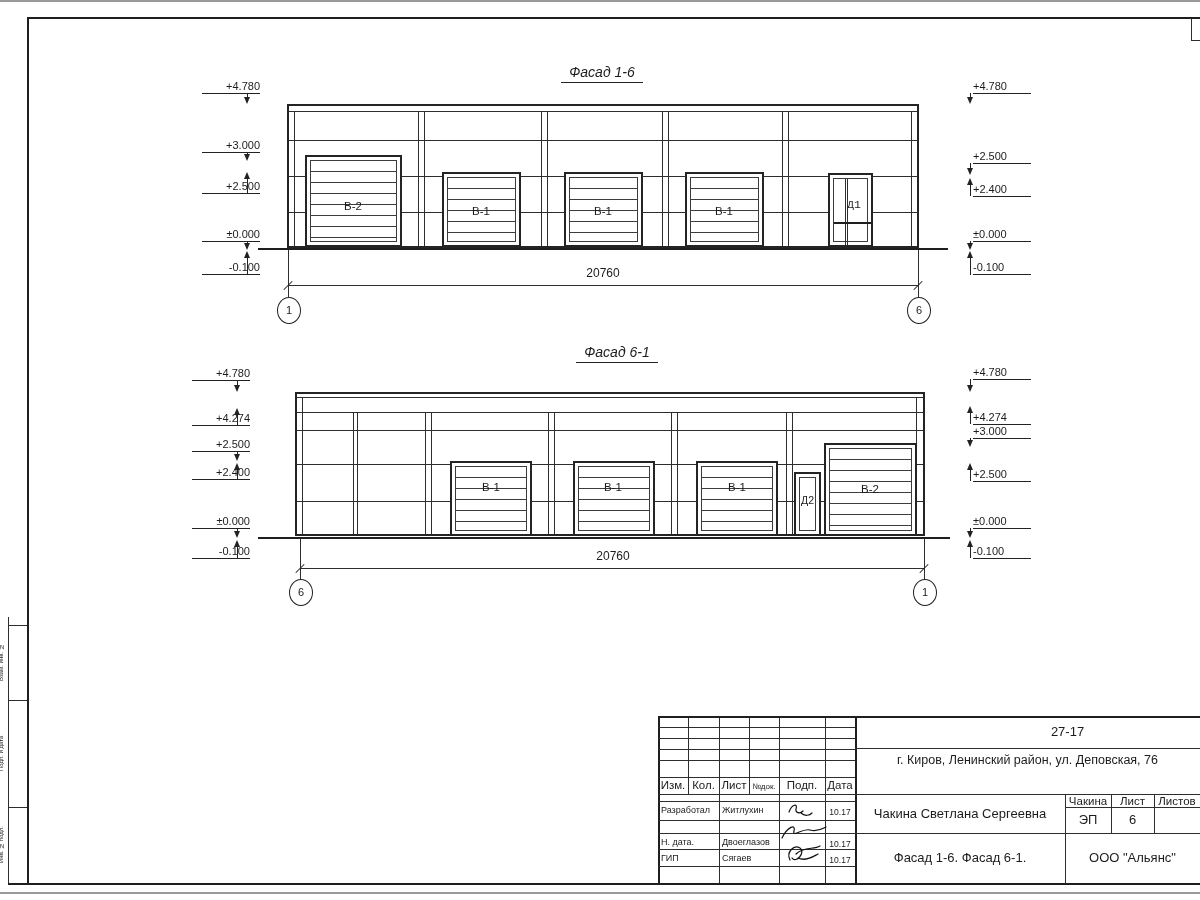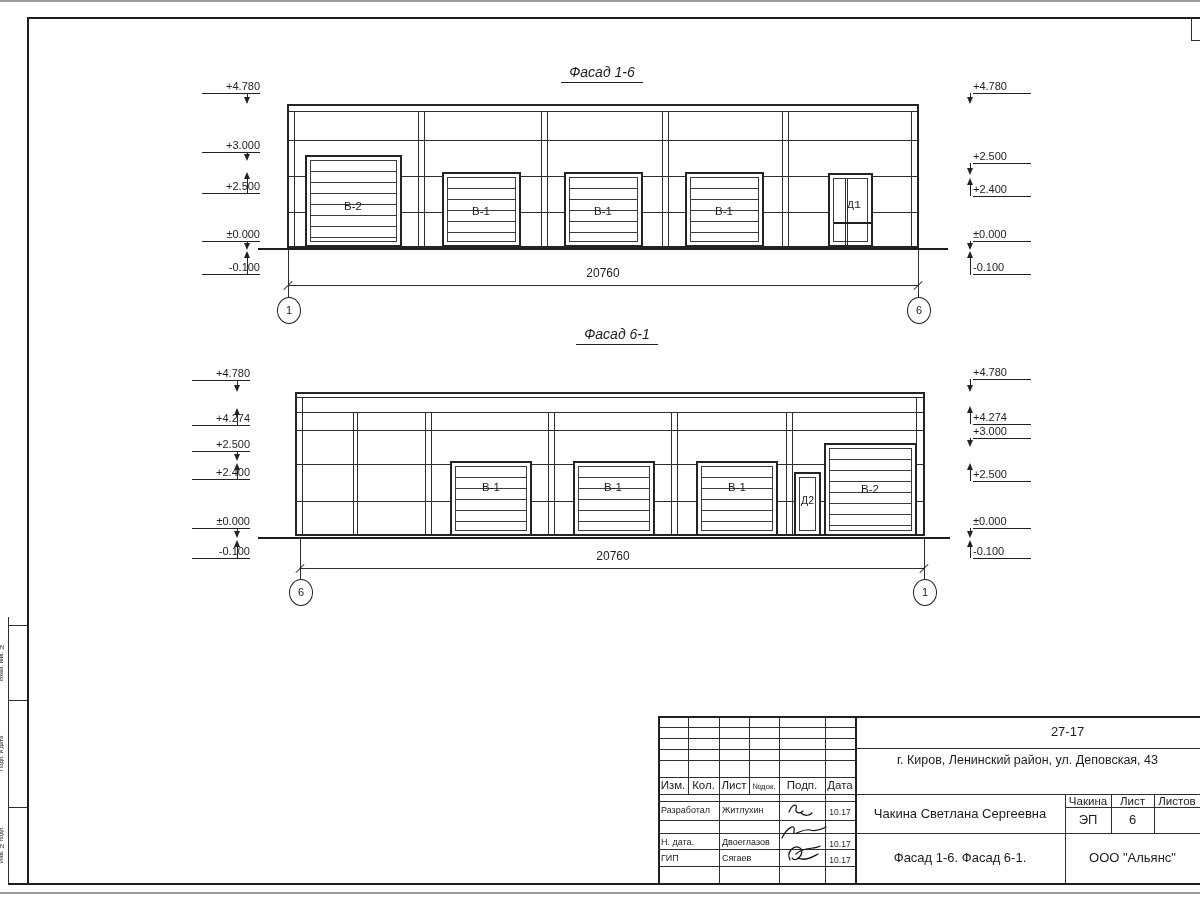--- a/index.html
+++ b/index.html
@@ -164,21 +164,21 @@
     <i class="ah dn" style="left:-6px;top:15px;"></i>
   </div>
   <div class="mark" style="left:973px;top:261px;">
     <span class="mval">-0.100</span>
     <i class="stem" style="left:-3px;top:-3px;height:17px;"></i>
     <i class="ah up" style="left:-6px;top:-10px;"></i>
   </div>
 </div>
 
 <div>
-  <div class="ftitle" style="left:557px;top:326px;width:120px;">
+  <div class="ftitle" style="left:557px;top:344px;width:120px;">
     <span>Фасад 6-1</span>
   </div>
 
   <div class="box wall" style="left:295px;top:392px;width:630px;height:144px;"></div>
   <div class="h" style="left:297px;top:397px;width:626px;"></div>
   <div class="h" style="left:297px;top:412px;width:626px;"></div>
   <div class="h" style="left:297px;top:430px;width:626px;"></div>
   <div class="h" style="left:297px;top:464px;width:626px;"></div>
   <div class="h" style="left:297px;top:501px;width:626px;"></div>
   <div class="v" style="left:302px;top:397px;height:137px;"></div>
@@ -340,21 +340,21 @@
   </svg>
   <svg class="sig" style="left:780px;top:822px;" width="48" height="20" viewBox="0 0 48 20">
     <path d="M2 16 C8 4, 16 2, 14 9 C12 16, 22 6, 30 8 C38 10, 42 7, 46 5"></path>
   </svg>
   <svg class="sig" style="left:784px;top:842px;" width="40" height="24" viewBox="0 0 40 24">
     <path d="M6 18 C2 10, 10 2, 16 6 C22 10, 12 22, 8 16 M12 12 C20 4, 30 8, 36 4 M14 16 C22 20, 30 14, 34 12"></path>
   </svg>
 
   <div class="cell ctr" style="left:855px;top:716px;width:345px;height:32px;line-height:32px;font-size:13px;margin-left:40px;">27-17</div>
   <div class="cell ctr" style="left:860px;top:750px;width:335px;height:44px;font-size:12.5px;line-height:20px;">
-    <div>г. Киров, Ленинский район, ул. Деповская, 43</div>
+    <div>г. Киров, Ленинский район, ул. Деповская, 76</div>
   </div>
   <div class="cell ctr" style="left:855px;top:794px;width:210px;height:39px;line-height:39px;font-size:13px;">Чакина Светлана Сергеевна</div>
   <div class="cell ctr" style="left:1065px;top:795px;width:46px;font-size:11.5px;">Чакина</div>
   <div class="cell ctr" style="left:1111px;top:795px;width:43px;font-size:11.5px;">Лист</div>
   <div class="cell ctr" style="left:1154px;top:795px;width:46px;font-size:11.5px;">Листов</div>
   <div class="cell ctr" style="left:1065px;top:807px;width:46px;height:26px;line-height:26px;font-size:13px;">ЭП</div>
   <div class="cell ctr" style="left:1111px;top:807px;width:43px;height:26px;line-height:26px;font-size:13px;">6</div>
   <div class="cell ctr" style="left:1154px;top:807px;width:46px;height:26px;line-height:26px;font-size:13px;"></div>
   <div class="cell ctr" style="left:855px;top:833px;width:210px;height:32px;line-height:50px;font-size:13px;">Фасад 1-6. Фасад 6-1.</div>
   <div class="cell ctr" style="left:1065px;top:833px;width:135px;height:50px;line-height:50px;font-size:13px;">ООО "Альянс"</div>

